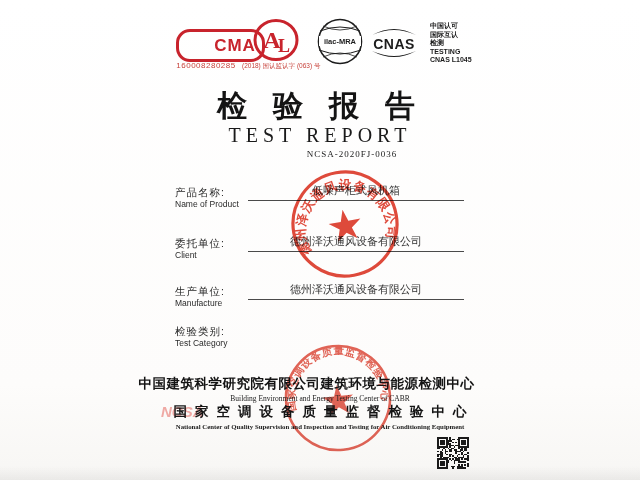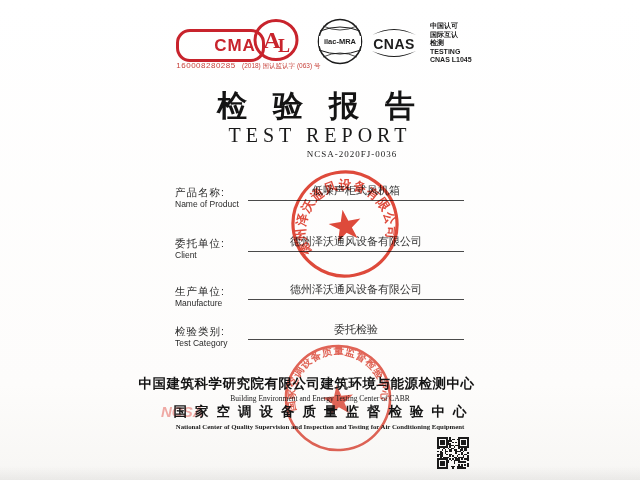--- a/index.html
+++ b/index.html
@@ -115,21 +115,20 @@
     <span class="value">德州泽沃通风设备有限公司</span>
   </div>
   <div class="field f3">
     <span class="label-cn">生产单位:</span>
     <span class="label-en">Manufacture</span>
     <span class="value">德州泽沃通风设备有限公司</span>
   </div>
   <div class="field f4">
     <span class="label-cn">检验类别:</span>
     <span class="label-en">Test Category</span>
-    <span class="value">委托检验</span>
   </div>
 
   <svg class="abs stamp stamp-company" width="112" height="112" viewBox="0 0 112 112">
     <defs>
       <path id="seal1-arc" d="M 22.4 85.6 A 41 41 0 1 1 89.6 85.6" fill="none"></path>
     </defs>
     <circle cx="56" cy="56" r="52" fill="none" stroke="#dd3a2a" stroke-width="3.2"></circle>
     <text font-size="12.5" font-weight="bold" fill="#dd3a2a" letter-spacing="1" font-family="Liberation Sans, sans-serif">
       <textPath href="#seal1-arc" startOffset="50%" text-anchor="middle">德州泽沃通风设备有限公司</textPath>
     </text>

